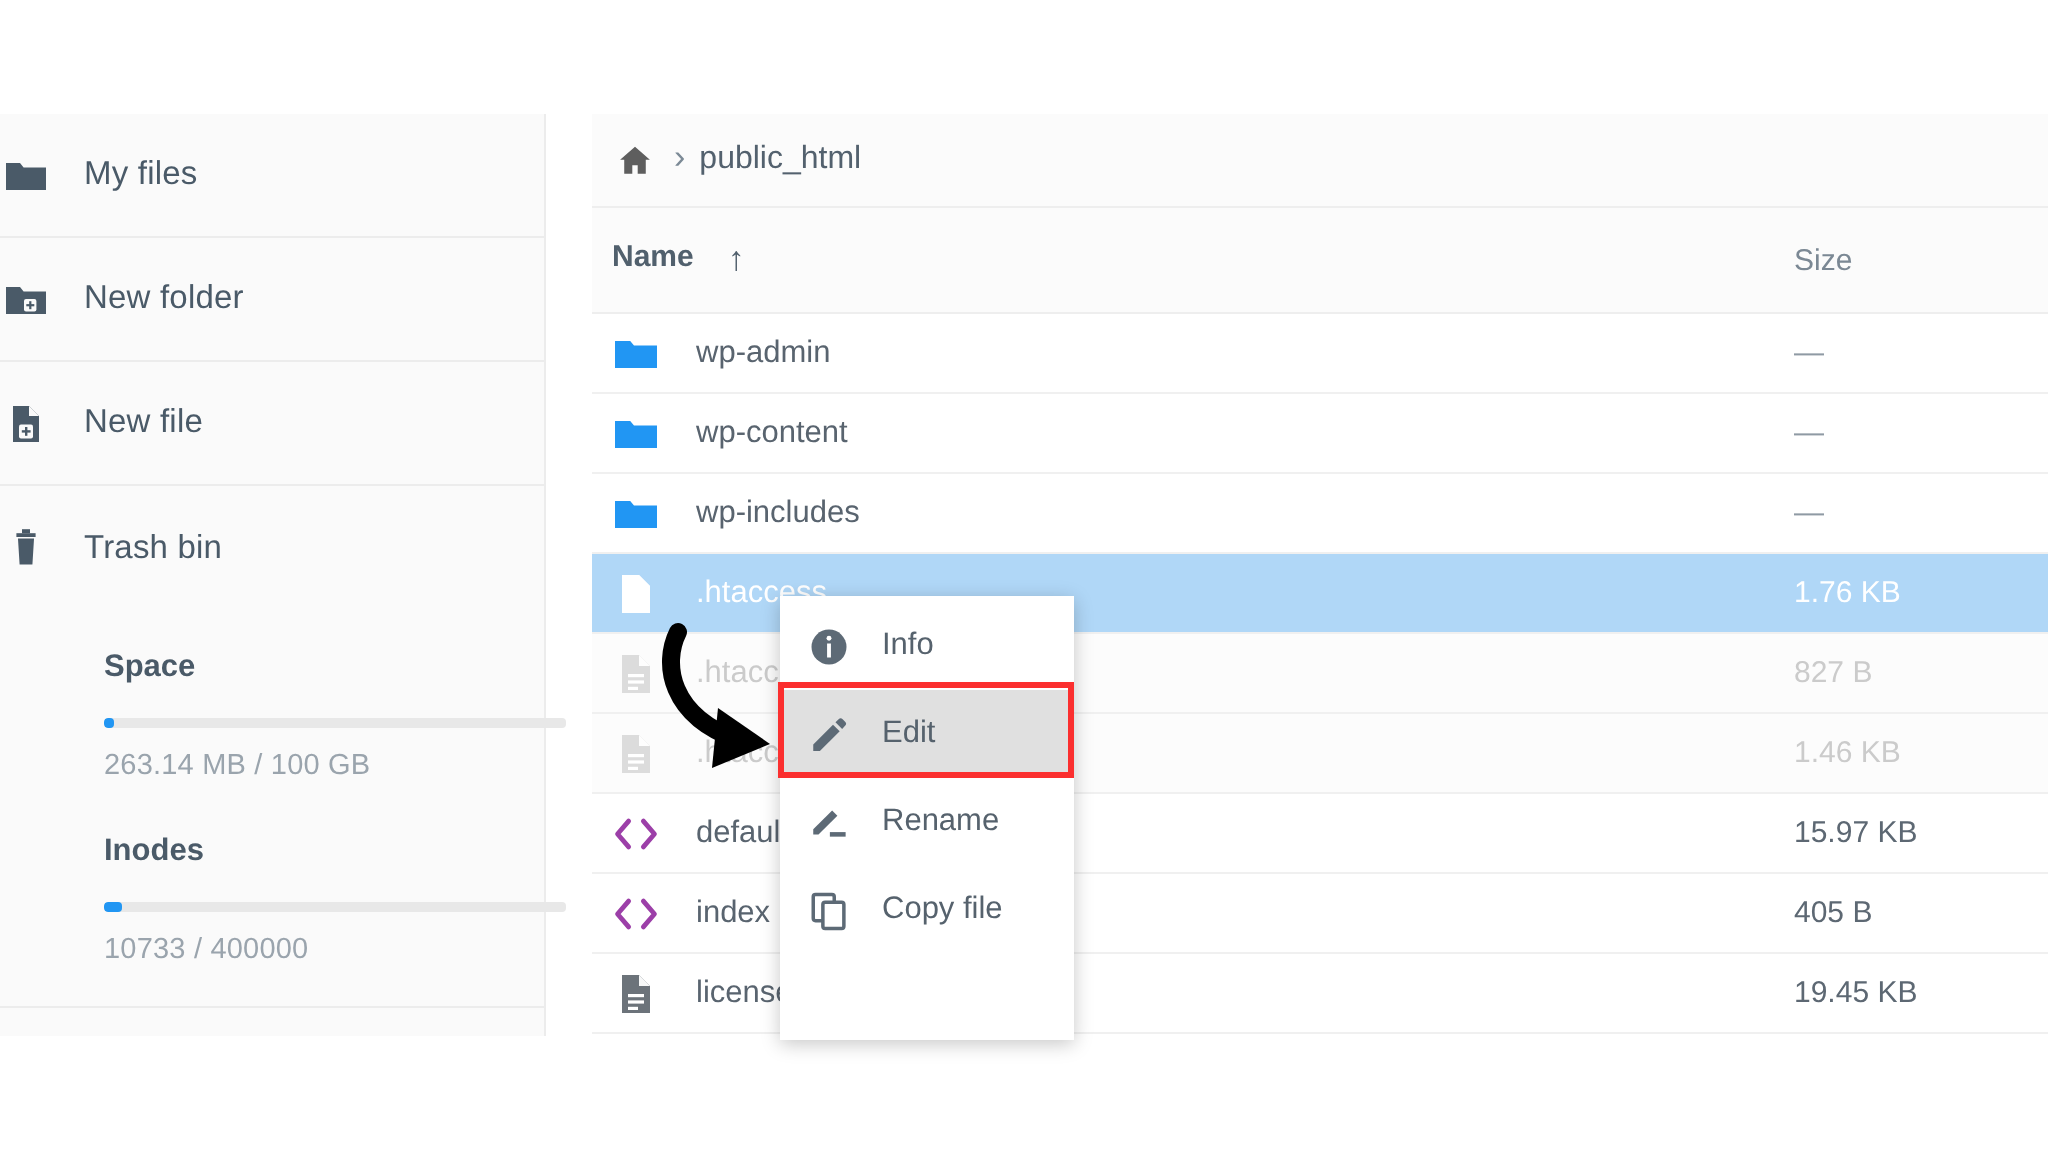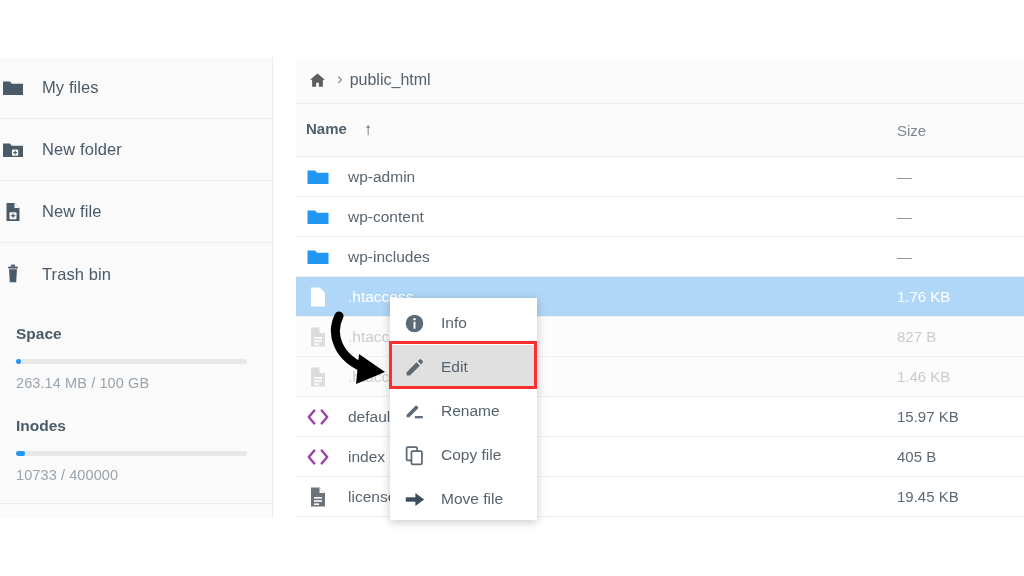--- a/index.html
+++ b/index.html
@@ -29,21 +29,21 @@
   .nav-icon {
     width: 26px; height: 26px;
     display: flex; align-items: center; justify-content: center;
     margin-right: 16px; flex: 0 0 26px;
   }
   .nav-icon svg { display: block; }
   .nav-label {
     font-size: 16.5px; color: #4a5a68; letter-spacing: .1px;
   }
 
-  .meter-block { padding: 20px 16px 0 16px; }
+  .meter-block { padding: 20px 16px 0 16px; margin-left: 36px; }
   .meter-block.second { padding-top: 26px; }
   .meter-title {
     font-size: 15.5px; font-weight: bold; color: #4a5a68;
     margin-bottom: 16px;
   }
   .meter-track {
     height: 5px; width: 231px; background: #e8e8e8; border-radius: 2px;
     overflow: hidden; margin-bottom: 11px;
   }
   .meter-fill { height: 5px; background: #2196f3; border-radius: 2px; }
@@ -374,29 +374,20 @@
         </div>
         <div class="ctx-item">
           <span class="ctx-icon">
             <svg width="21" height="21" viewBox="0 0 24 24">
               <rect x="3" y="2.5" width="12" height="15" rx="1.3" fill="none" stroke="#5d6a76" stroke-width="2"></rect>
               <rect x="8.5" y="7" width="12" height="15" rx="1.3" fill="#fff" stroke="#5d6a76" stroke-width="2"></rect>
             </svg>
           </span>
      <span class="ctx-label">Copy file</span>
         </div>
-        <div class="ctx-item">
-          <span class="ctx-icon">
-            <svg width="21" height="21" viewBox="0 0 24 24">
-              <rect x="2" y="9.5" width="13" height="5" fill="#3f4d5a"></rect>
-              <path d="M13 4.5 L23 12 L13 19.5 Z" fill="#3f4d5a"></path>
-            </svg>
-          </span>
-     <span class="ctx-label">Move file</span>
-        </div>
       </div>
   </div>
   <div class="ctx-highlight" style="border-color: rgb(251, 47, 47);"></div>
 
   <div class="arrow-anno">
     <svg width="90" height="90" viewBox="0 0 90 90">
       <path d="M14 6 C6 22, 10 48, 44 60" stroke="#000" stroke-width="9" fill="none" stroke-linecap="round"></path>
       <path d="M34 44 L60 62 L31 74 Z" fill="#000"></path>
     </svg>
   </div>

